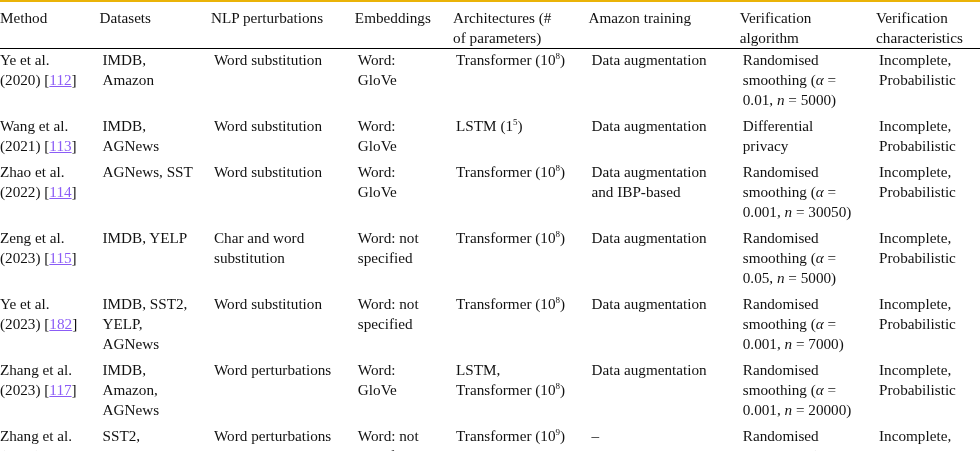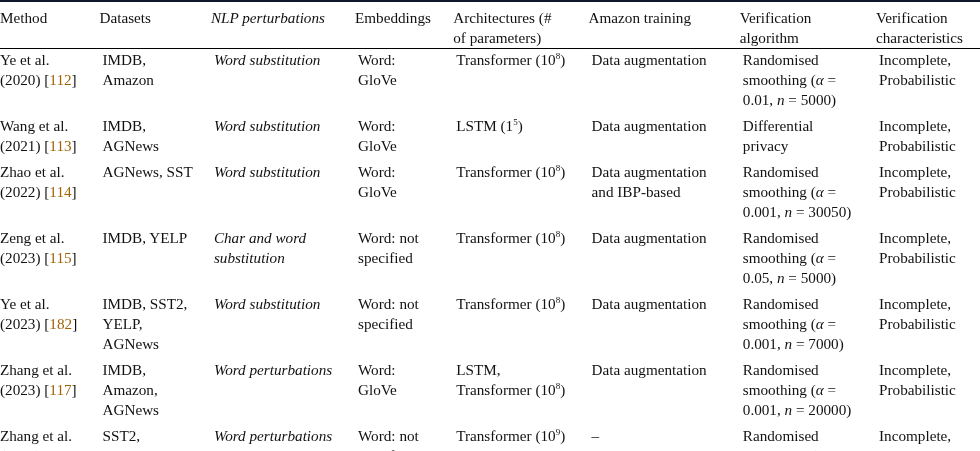--- a/index.html
+++ b/index.html
@@ -1,32 +1,32 @@
 <!DOCTYPE html>
 <html><head>
 <meta charset="utf-8">
 <style>
   html, body { margin: 0; padding: 0; background: #ffffff; }
   body { width: 980px; height: 451px; overflow: hidden; font-family: "Liberation Serif", "DejaVu Serif", serif; color: #111; }
   table { border-collapse: collapse; width: 980px; font-size: 15.2px; line-height: 20px; }
-  .top-rule { border-top: 2px solid #0f172a; }
+  .top-rule { border-top: 2px solid #eab308; }
   .bottom-rule { border-bottom: 2px solid #000; }
   th { font-weight: normal; text-align: left; vertical-align: top; padding: 6px 0 0 0; }
   thead tr { border-bottom: 1px solid #000; }
   td { vertical-align: top; padding: 3px; }
   tbody tr:first-child td { padding-top: 1px; }
   .c0 { width: 103px; padding-left: 0; }
   .c1 { width: 111px; }
-  .c2 { width: 145px; font-style: italic; }
+  .c2 { width: 145px; }
   .c3 { width: 95px; }
   .c4 { width: 136px; margin-left: 37px; }
   .c5 { width: 153px; }
   .c6 { width: 137px; }
   .c7 { width: 100px; }
-  .cite { color: #a16207; }
+  .cite { color: #8b5cf6; text-decoration: underline; }
   .multi { white-space: pre-line; }
   thead th span { white-space: pre-line; display:block; }
   sup { font-size: 9px; line-height: 0; vertical-align: 6px; }
   i { font-style: italic; }
   tbody tr:last-child td { padding-bottom: 0px; }
   .tail { height: 9px; }
 </style>
 </head>
 <body>
 

